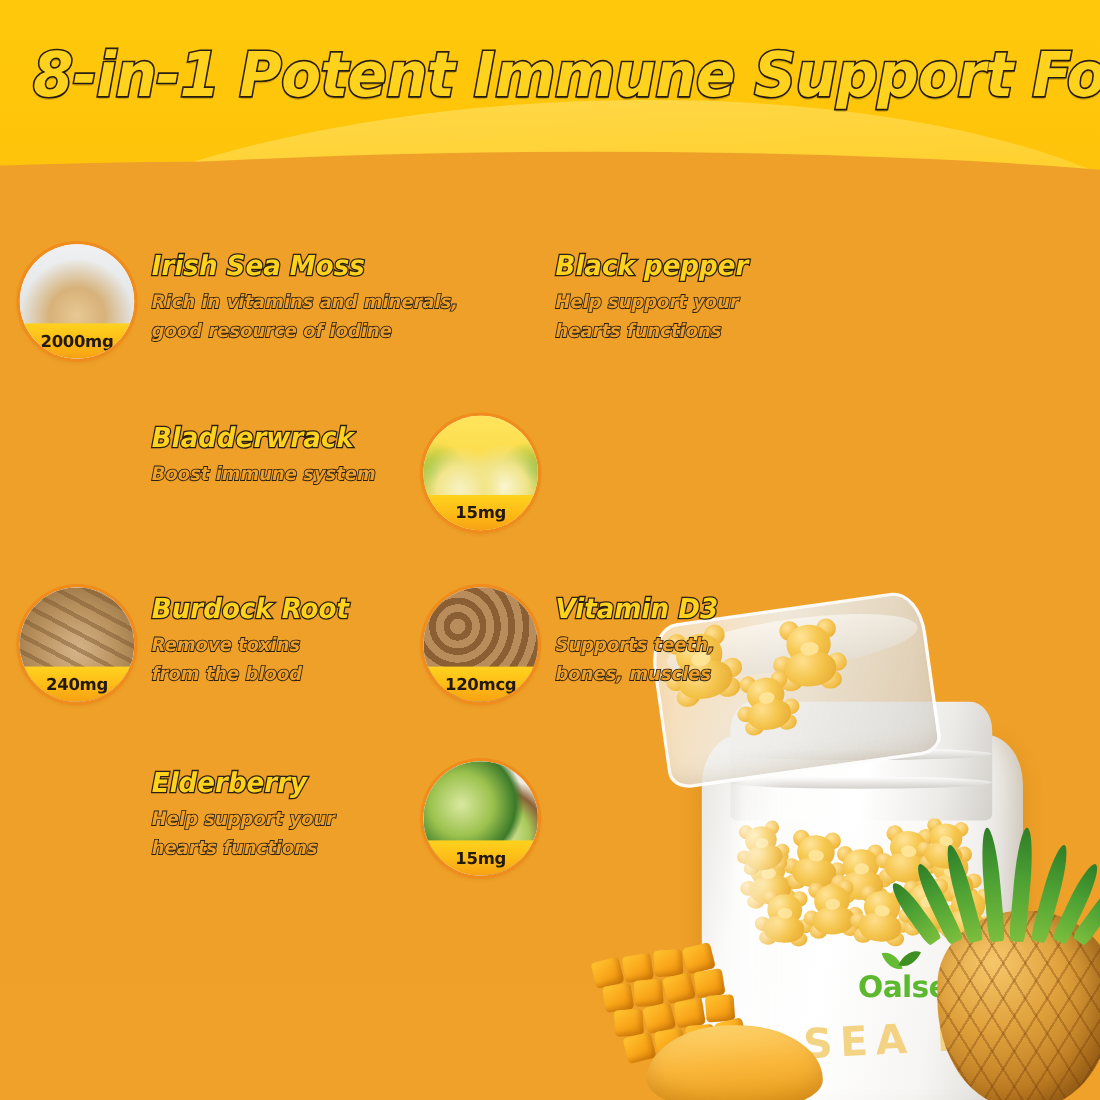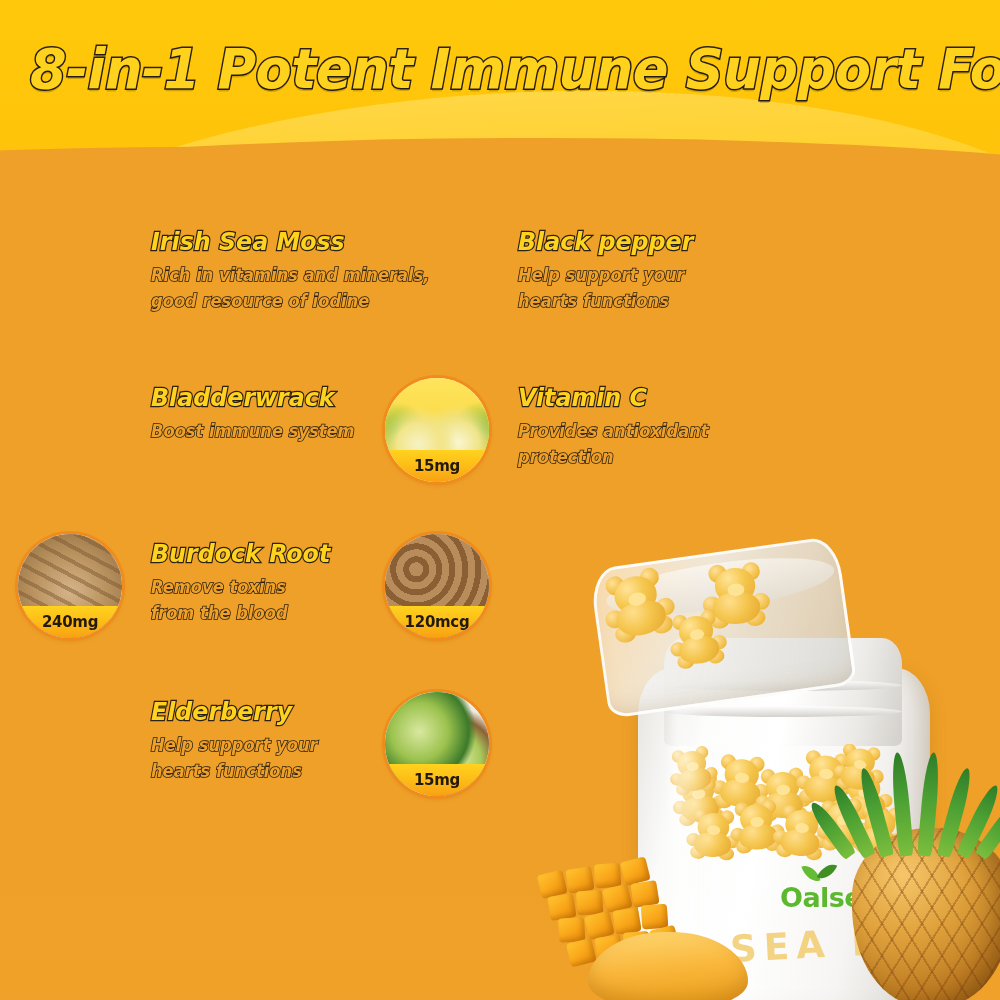--- a/index.html
+++ b/index.html
@@ -78,21 +78,21 @@
     background:#f3f1ec;
   }
   .ing-dose{
     position:absolute; left:0; bottom:0; width:104px; height:32px;
     background:linear-gradient(180deg,#FFD21E 0%, #FDBA16 55%, #F7A113 100%);
     color:#241a0c;
     font-size:15px; font-weight:800;
     display:flex; align-items:center; justify-content:center;
     letter-spacing:-.3px;
   }
-  .ing-text{ position:absolute; left:133px; top:6px; width:250px; }
+  .ing-text{ position:absolute; left:120px; top:6px; width:250px; }
   .ing-name{
     font-size:25px; font-weight:900; font-style:italic;
     color:#FFD21E;
     -webkit-text-stroke:2.4px #2b2013;
     paint-order:stroke fill;
     transform:scaleX(.95); transform-origin:left center;
     white-space:nowrap;
     line-height:1.1;
     margin-bottom:6px;
   }
@@ -257,20 +257,24 @@
 <div id="header-banner">
   <div class="hdr-base"></div>
   <div class="hdr-wave-light"></div>
   <div class="hdr-wave-orange"></div>
   <div class="hdr-wave-orange2"></div>
 </div>
 <div id="page-title">8-in-1 Potent Immune Support Formula</div>
 
 <div id="ingredient-grid">
     <div class="ing-item" style="left: 18px; top: 22px;">
+      <div class="ing-badge-wrap">
+        <div class="ing-photo" style="background: radial-gradient(circle at 50% 62%, rgb(232, 200, 147) 0%, rgb(215, 178, 121) 30%, rgba(255, 255, 255, 0) 62%), linear-gradient(rgb(238, 240, 241) 0%, rgb(227, 230, 231) 55%, rgb(216, 214, 210) 100%);"></div>
+        <div class="ing-dose">2000mg</div>
+      </div>
       <div class="ing-text">
         <div class="ing-name">Irish Sea Moss</div>
         <div class="ing-desc">
           <span>Rich in vitamins and minerals,</span>
           <span>good resource of iodine</span>
         </div>
       </div>
     </div>
     <div class="ing-item" style="left: 385px; top: 22px;">
       <div class="ing-text">
@@ -287,45 +291,45 @@
         <div class="ing-desc">
           <span>Boost immune system</span>
         </div>
       </div>
     </div>
     <div class="ing-item" style="left: 385px; top: 178px;">
       <div class="ing-badge-wrap">
         <div class="ing-photo" style="background: radial-gradient(circle at 32% 64%, rgb(247, 242, 196) 0%, rgb(242, 229, 138) 22%, rgba(0, 0, 0, 0) 40%), radial-gradient(circle at 70% 62%, rgb(250, 246, 210) 0%, rgb(240, 228, 137) 22%, rgba(0, 0, 0, 0) 40%), radial-gradient(circle at 12% 52%, rgb(118, 185, 58) 0%, rgba(118, 185, 58, 0) 28%), radial-gradient(circle at 92% 50%, rgb(111, 180, 55) 0%, rgba(111, 180, 55, 0) 26%), linear-gradient(rgb(255, 228, 92), rgb(244, 206, 46));"></div>
         <div class="ing-dose">15mg</div>
       </div>
-      <div class="ing-text">
-        <div class="ing-name">Vitamin C</div>
-        <div class="ing-desc">
-          <span>Provides antioxidant</span>
-          <span>protection</span>
-        </div>
-      </div>
     </div>
     <div class="ing-item" style="left: 18px; top: 334px;">
       <div class="ing-badge-wrap">
         <div class="ing-photo" style="background: repeating-linear-gradient(28deg, rgba(120, 84, 44, 0.45) 0px, rgba(120, 84, 44, 0.45) 4px, rgba(0, 0, 0, 0) 4px, rgba(0, 0, 0, 0) 13px), radial-gradient(circle at 50% 55%, rgb(214, 180, 137) 0%, rgb(185, 146, 95) 48%, rgb(142, 107, 60) 100%), linear-gradient(rgb(242, 239, 233), rgb(230, 224, 212));"></div>
         <div class="ing-dose">240mg</div>
       </div>
       <div class="ing-text">
         <div class="ing-name">Burdock Root</div>
         <div class="ing-desc">
           <span>Remove toxins</span>
           <span>from the blood</span>
         </div>
       </div>
     </div>
     <div class="ing-item" style="left: 385px; top: 334px;">
       <div class="ing-badge-wrap">
         <div class="ing-photo" style="background: repeating-radial-gradient(circle at 30% 34%, rgb(185, 140, 92) 0px, rgb(185, 140, 92) 7px, rgb(138, 95, 51) 7px, rgb(138, 95, 51) 13px), repeating-radial-gradient(circle at 72% 64%, rgb(232, 220, 194) 0px, rgb(232, 220, 194) 6px, rgb(201, 181, 144) 6px, rgb(201, 181, 144) 12px), linear-gradient(145deg, rgb(194, 154, 104), rgb(155, 115, 67));"></div>
         <div class="ing-dose">120mcg</div>
+      </div>
+      <div class="ing-text">
+        <div class="ing-name">Vitamin D3</div>
+        <div class="ing-desc">
+          <span>Supports teeth,</span>
+          <span>bones, muscles</span>
+        </div>
       </div>
     </div>
     <div class="ing-item" style="left: 18px; top: 492px;">
       <div class="ing-text">
         <div class="ing-name">Elderberry</div>
         <div class="ing-desc">
           <span>Help support your</span>
           <span>hearts functions</span>
         </div>
       </div>

